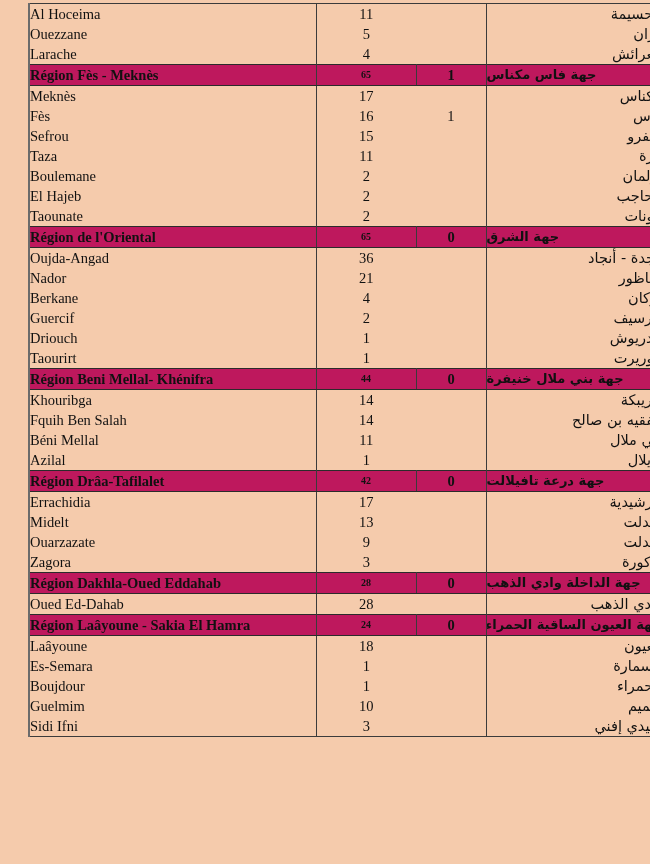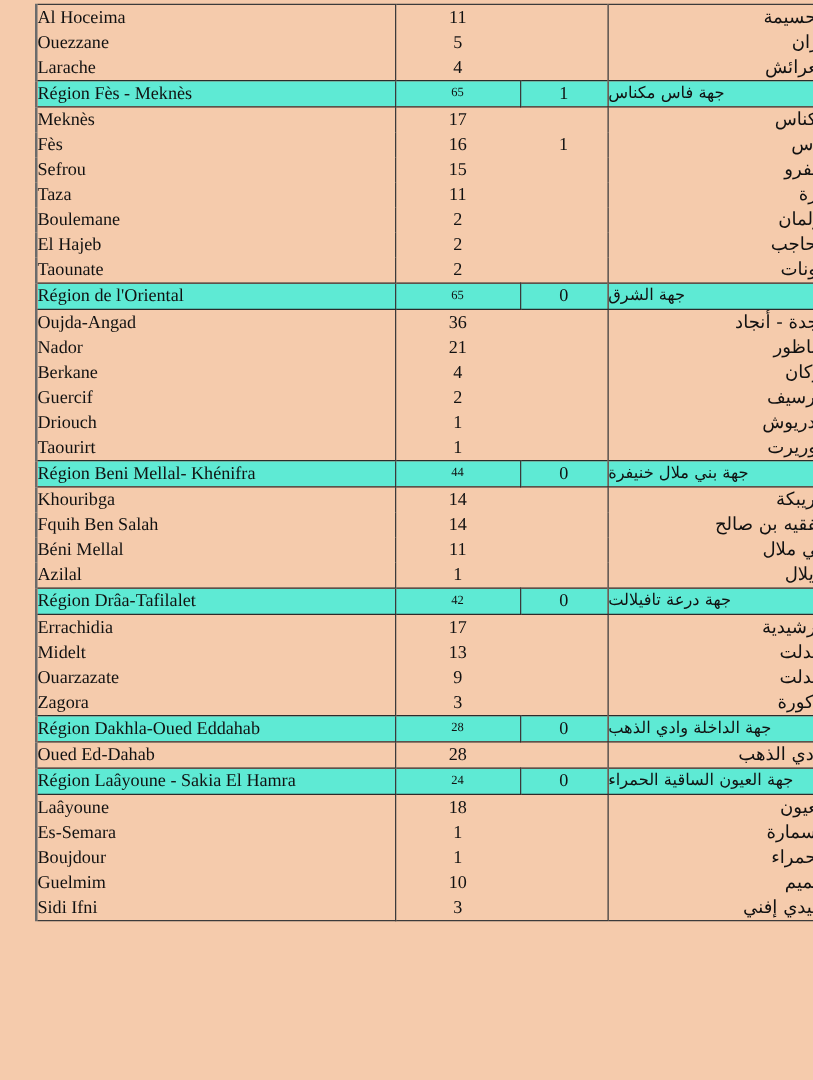--- a/index.html
+++ b/index.html
@@ -63,22 +63,22 @@
   td.cell-ar   {
     text-align: right;
     padding-right: 6px;
     direction: rtl;
     font-family: "DejaVu Sans", "Liberation Sans", sans-serif;
     font-size: 12.5px;
   }
 
   
   tr.row-region td {
-    background: #5eead4;
-    font-weight: normal;
+    background: #be185d;
+    font-weight: bold;
     border-top: 1.8px solid #2b2b2b;
     border-bottom: 1.8px solid #2b2b2b;
   }
   tr.row-region td.cell-fr   { font-size: 14.5px; }
   tr.row-region td.cell-num  { font-size: 10px; }
   tr.row-region td.cell-num2 { font-size: 14.5px; }
   tr.row-region td.cell-ar   { font-size: 13px; text-align: left; padding-right: 0; }
 
   
   table.data-table { border-top: 1.8px solid #3b3b3b; }

